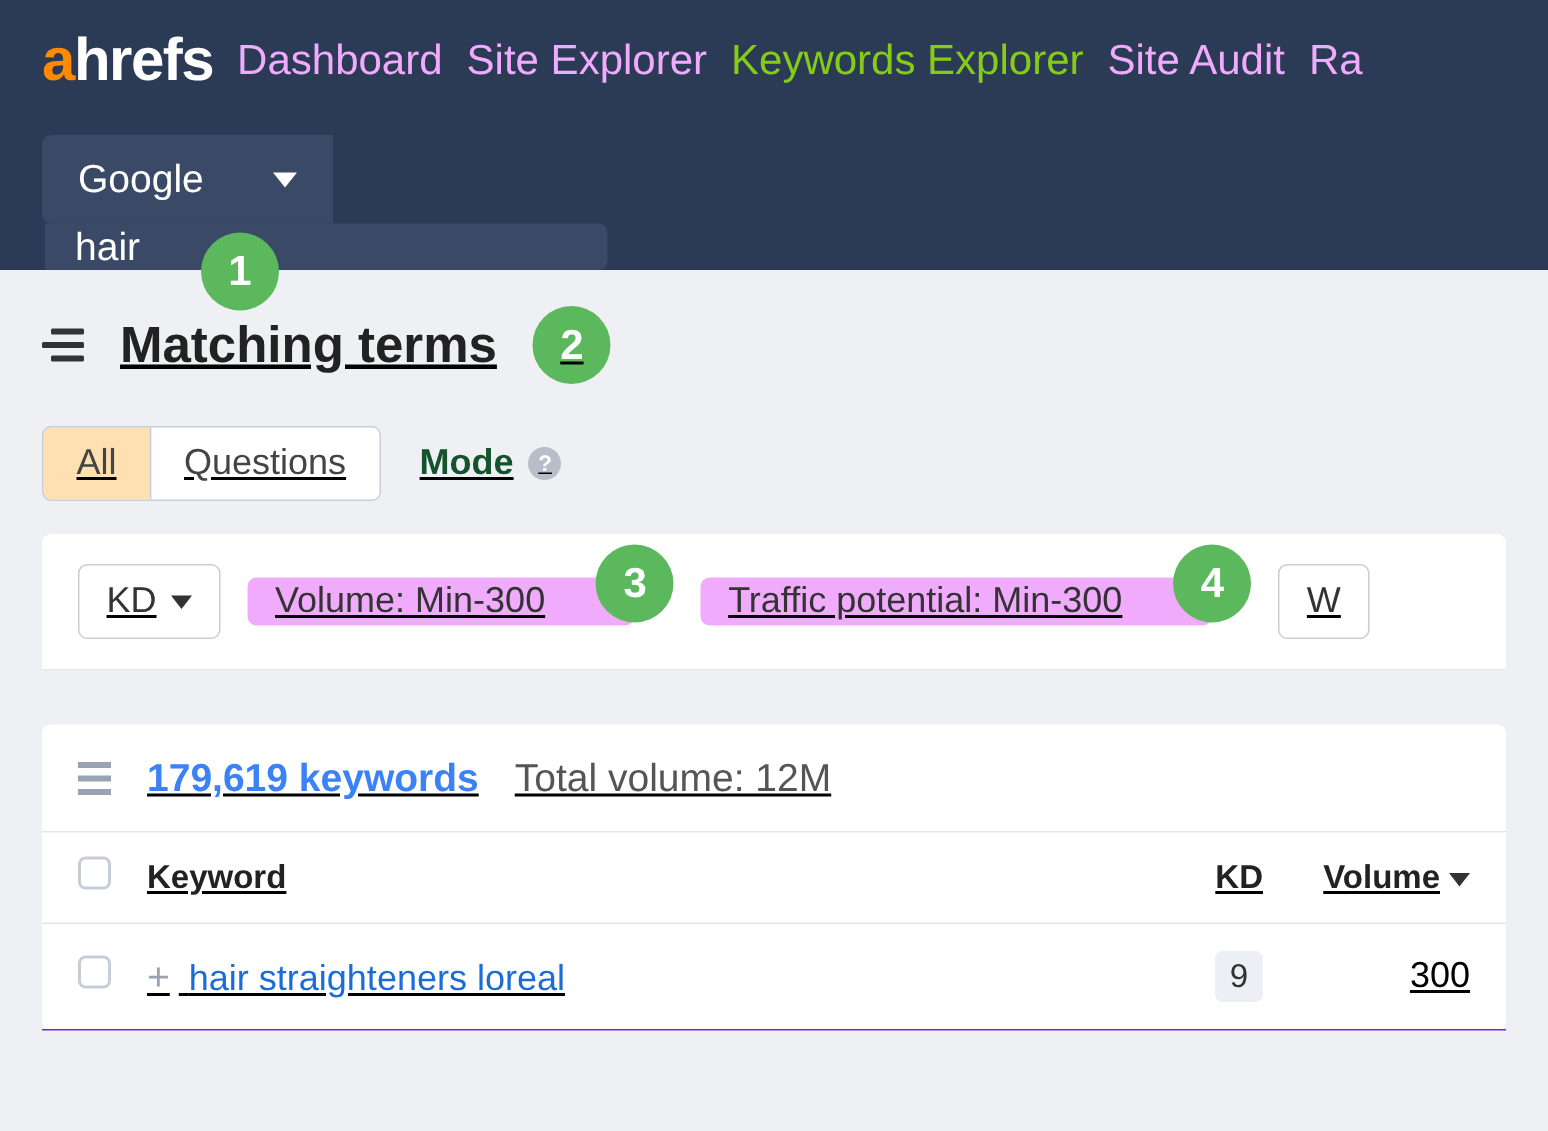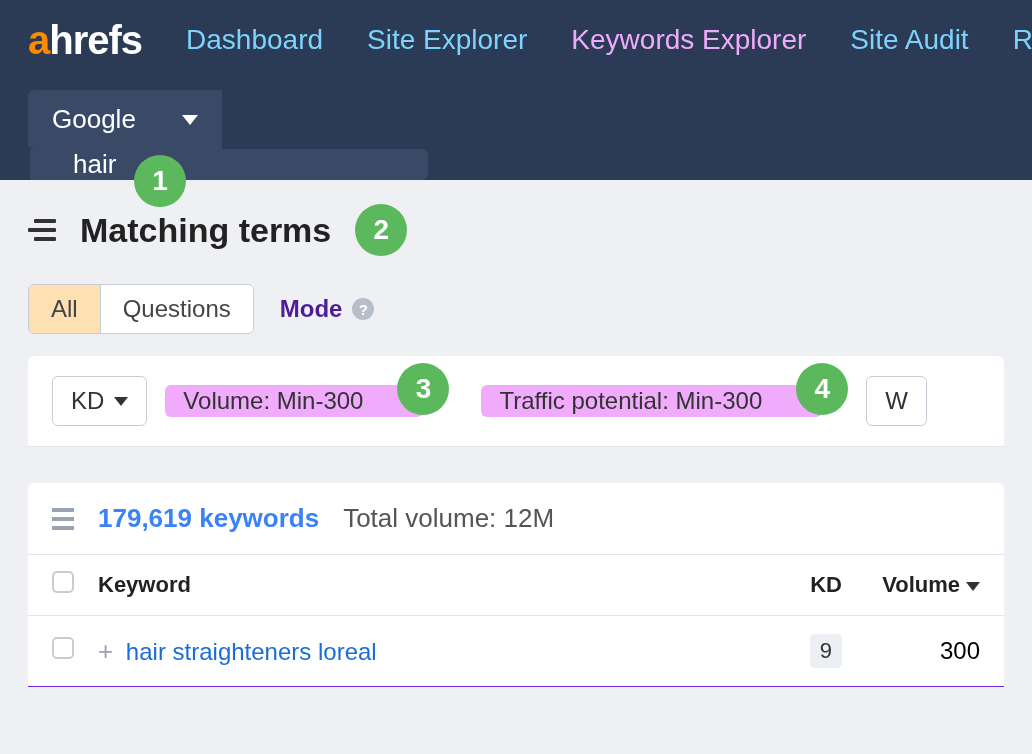--- a/index.html
+++ b/index.html
@@ -1,46 +1,46 @@
 <!DOCTYPE html>
 <html><head>
 <meta charset="utf-8">
 <style>
 * { margin: 0; padding: 0; box-sizing: border-box; }
 body { font-family: -apple-system, BlinkMacSystemFont, "Segoe UI", Helvetica, Arial, sans-serif; background: #eef0f4; width: 1032px; height: 754px; overflow: hidden; }
 
-.topbar { background: #2b3a55; height: 80px; display: flex; align-items: center; padding: 0 28px; gap: 44px; }
+.topbar { background: #2b3a55; height: 80px; display: flex; align-items: center; padding: 0 28px; gap: 16px; }
 .logo { font-weight: 800; font-size: 40px; color: #fff; letter-spacing: -1px; }
 .logo .a { color: #ff8a00; }
-.nav-item { color: #7dd3fc; font-size: 28px; cursor: pointer; white-space: nowrap; }
-.nav-item.active { color: #f0abfc; }
+.nav-item { color: #f0abfc; font-size: 28px; cursor: pointer; white-space: nowrap; }
+.nav-item.active { color: #84cc16; }
 
 .searchbar { background: #2b3a55; height: 100px; display: flex; align-items: flex-start; padding: 10px 28px 0; gap: 0; flex-direction: column; }
 .engine-select { background: #3a4a66; color: #fff; height: 64px; display: flex; align-items: center; padding: 0 24px; gap: 46px; font-size: 26px; border-radius: 6px 0 0 6px; cursor: pointer; }
 .engine-select .caret { width: 0; height: 0; border-left: 8px solid transparent; border-right: 8px solid transparent; border-top: 10px solid #fff; }
-.search-input-wrap { display: flex; align-items: center; background: #3a4a66; height: 64px; flex: 1; margin-left: 2px; border-radius: 0 6px 6px 0; position: relative; padding-left: 23px; }
+.search-input-wrap { display: flex; align-items: center; background: #3a4a66; height: 64px; flex: 1; margin-left: 2px; border-radius: 0 6px 6px 0; position: relative; }
 .search-input { background: transparent; border: none; color: #fff; font-size: 26px; padding: 0 20px; outline: none; }
 
 .badge { width: 52px; height: 52px; border-radius: 50%; background: #5cb85c; color: #fff; display: flex; align-items: center; justify-content: center; font-size: 28px; font-weight: 600; position: absolute; z-index: 10; }
 
-.main { padding: 24px 28px; position: relative; }
+.main { padding: 24px 28px; position: relative; text-decoration: underline; }
 .page-header { display: flex; align-items: center; gap: 24px; margin-bottom: 28px; position: relative; }
 .hamburger-icon { display: flex; flex-direction: column; gap: 5px; cursor: pointer; align-items: flex-end; }
 .hamburger-icon span { height: 4px; background: #333; display: block; border-radius: 1px; }
 .hamburger-icon span:nth-child(1){ width: 22px; }
 .hamburger-icon span:nth-child(2){ width: 28px; }
 .hamburger-icon span:nth-child(3){ width: 22px; }
 .page-title { font-size: 34px; font-weight: 700; color: #222; }
 
 .tab-row { display: flex; align-items: center; gap: 0; margin-bottom: 22px; }
 .tab-group { display: flex; border: 1px solid #c7cdd6; border-radius: 6px; overflow: hidden; }
 .tab-btn { padding: 10px 22px; font-size: 24px; color: #444; background: #fff; cursor: pointer; border-right: 1px solid #c7cdd6; }
 .tab-btn:last-child { border-right: none; }
 .tab-btn.active { background: #ffe0b2; }
-.mode-label { font-size: 24px; font-weight: 700; color: #4c1d95; margin: 0 10px 0 26px; }
+.mode-label { font-size: 24px; font-weight: 700; color: #14532d; margin: 0 10px 0 26px; }
 .help-icon { width: 22px; height: 22px; border-radius: 50%; background: #b7bec9; color: #fff; display: inline-flex; align-items: center; justify-content: center; font-size: 15px; font-weight: 700; margin-right: 26px; }
 
 .filter-bar { background: #fff; padding: 20px 24px; display: flex; align-items: center; gap: 18px; border-radius: 6px 6px 0 0; border-bottom: 1px solid #e2e5eb; margin-bottom: 36px; }
 .filter-btn { border: 1px solid #c7cdd6; border-radius: 6px; padding: 10px 18px; font-size: 24px; color: #333; background: #fff; display: flex; align-items: center; gap: 10px; cursor: pointer; white-space: nowrap; }
 .filter-btn .caret-d { width: 0; height: 0; border-left: 7px solid transparent; border-right: 7px solid transparent; border-top: 9px solid #333; }
 .filter-chip { background: #f0abfc; border-radius: 6px; padding: 2px 18px; font-size: 24px; color: #333; cursor: pointer; white-space: nowrap; position: relative; display: flex; align-items: flex-end; }
 .filter-chip.wide { padding-right: 60px; }
 
 .results-panel { background: #fff; border-radius: 6px; padding: 0; }
 .results-header { display: flex; align-items: center; gap: 24px; padding: 20px 24px; }
@@ -108,21 +108,21 @@
 
   <div class="filter-bar">
     <div class="filter-btn">
       <span>KD</span>
       <span class="caret-d"></span>
     </div>
     <div class="filter-chip wide">
       <span>Volume: Min-300</span>
       <div class="badge" style="right:-26px;">3</div>
     </div>
-    <div class="filter-chip wide" style="margin-left:40px;">
+    <div class="filter-chip wide" style="margin-left:26px;">
       <span>Traffic potential: Min-300</span>
       <div class="badge" style="right:-26px;">4</div>
     </div>
     <div class="filter-btn" style="margin-left:26px;">
       <span>W</span>
     </div>
   </div>
 
   <div class="results-panel">
     <div class="results-header">

